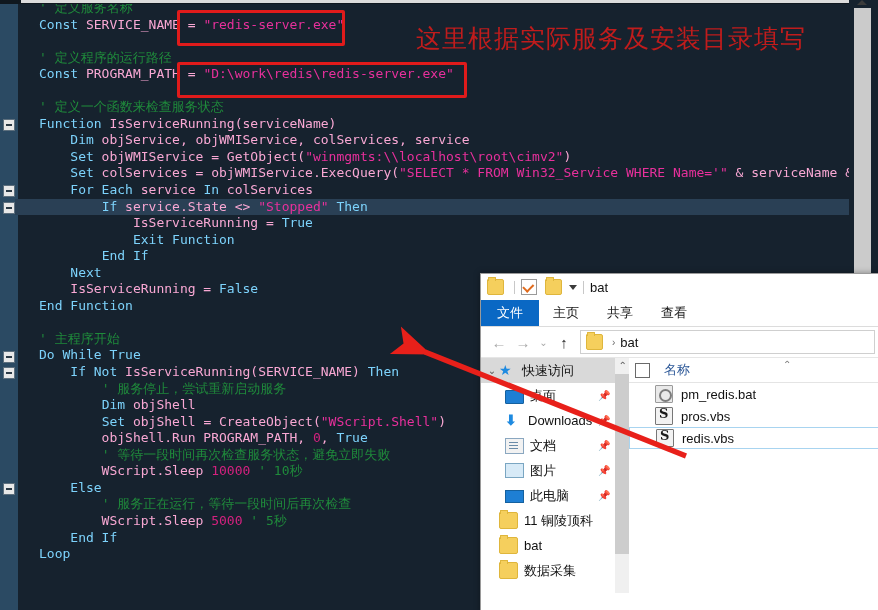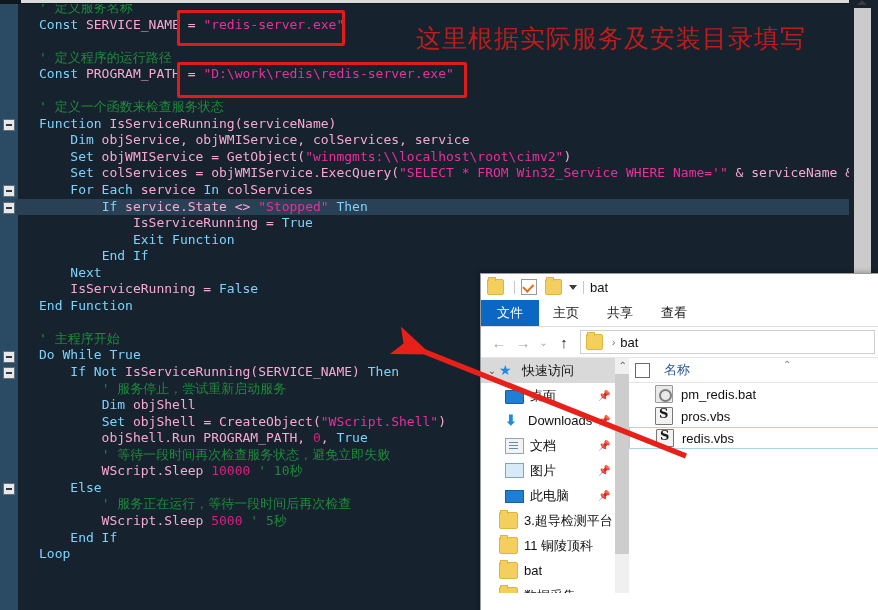--- a/index.html
+++ b/index.html
@@ -330,25 +330,20 @@
           </div>
           <div class="nav-item">
             <span style="width: 20px; flex: 0 0 auto;"></span>
             <span class="nav-ic pc-ic"></span>
             <span>此电脑</span>
             <span class="pin" style="font-size: 10px;">📌</span>
           </div>
           <div class="nav-item">
             <span style="width: 14px; flex: 0 0 auto;"></span>
             <span class="nav-ic folder-ic"></span>
-            <span>3.超导检测平台</span>
-          </div>
-          <div class="nav-item">
-            <span style="width: 14px; flex: 0 0 auto;"></span>
-            <span class="nav-ic folder-ic"></span>
             <span>11 铜陵顶科</span>
           </div>
           <div class="nav-item">
             <span style="width: 14px; flex: 0 0 auto;"></span>
             <span class="nav-ic folder-ic"></span>
             <span>bat</span>
           </div>
           <div class="nav-item">
             <span style="width: 14px; flex: 0 0 auto;"></span>
             <span class="nav-ic folder-ic"></span>

